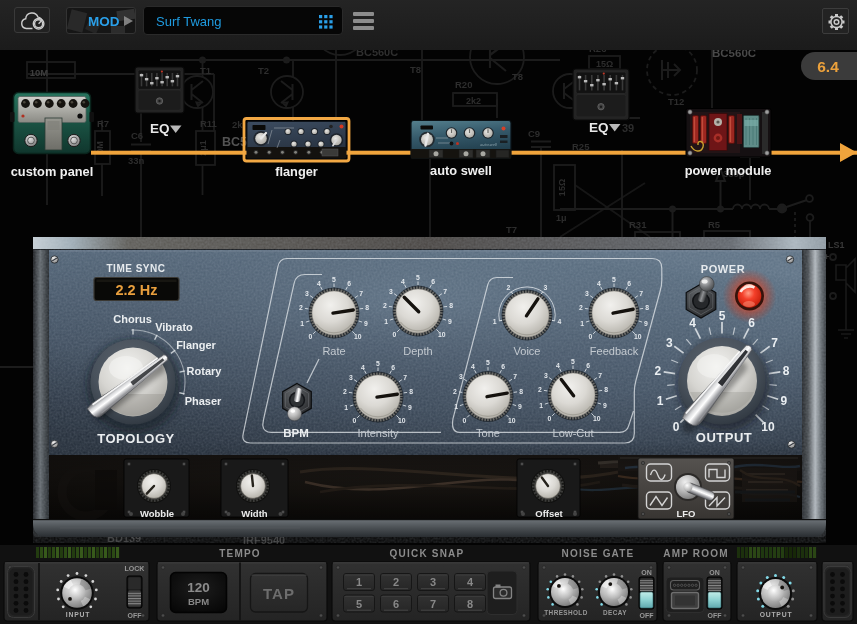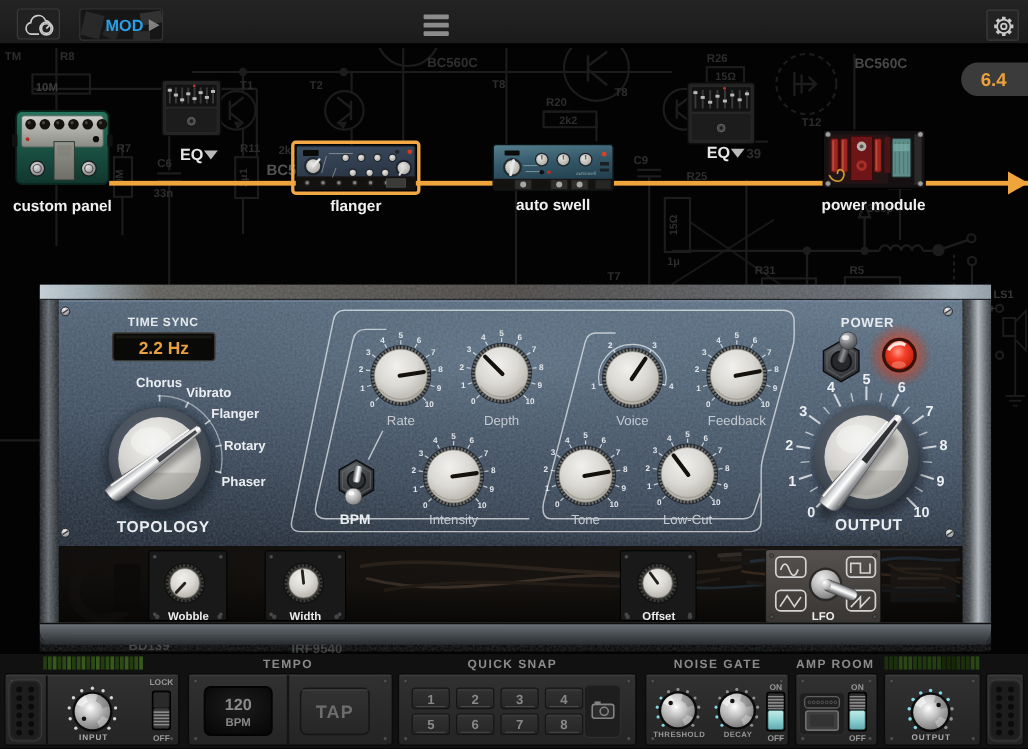--- a/index.html
+++ b/index.html
@@ -1197,37 +1197,53 @@
     <circle cx="832.5" cy="596.1" r="2.4" fill="#0b0b0b"></circle>
     <circle cx="832.5" cy="603.3" r="2.4" fill="#0b0b0b"></circle>
     <circle cx="832.5" cy="610.5" r="2.4" fill="#0b0b0b"></circle>
     <circle cx="842.5" cy="574.5" r="2.4" fill="#0b0b0b"></circle>
     <circle cx="842.5" cy="581.7" r="2.4" fill="#0b0b0b"></circle>
     <circle cx="842.5" cy="588.9" r="2.4" fill="#0b0b0b"></circle>
     <circle cx="842.5" cy="596.1" r="2.4" fill="#0b0b0b"></circle>
     <circle cx="842.5" cy="603.3" r="2.4" fill="#0b0b0b"></circle>
     <circle cx="842.5" cy="610.5" r="2.4" fill="#0b0b0b"></circle>
 </svg>
-<div style="position:absolute;left:0;top:0;width:857px;height:36px;background:linear-gradient(#242424,#1b1b1b);filter:blur(0px)">
+<div style="position:absolute;left:0;top:0;width:857px;height:50px;background:linear-gradient(#242424,#1b1b1b);filter:blur(0px)">
 <div style="position:absolute;left:14px;top:7px;width:36px;height:26px;background:#212121;border:1px solid #3a3a3a;border-radius:3px">
 <svg width="36" height="26" viewBox="0 0 36 26">
         <g fill="none" stroke="#cdcdcd" stroke-width="1.4">
 <path d="M17.5,20.5 h-6.2 a4.9,4.9 0 0 1 -0.6,-9.7 a6.3,6.3 0 0 1 12.2,-1.7 a4.7,4.7 0 0 1 4.1,4.1"></path>
 <circle cx="23.6" cy="15.8" r="5.3"></circle>
           <circle cx="23.6" cy="15.8" r="4"></circle>
           <path d="M23.6,15.8 l2.7,-2.7"></path>
         </g>
       </svg></div>
 <div style="position:absolute;left:66px;top:7px;width:70px;height:27px;background:#161616;border:1px solid #333;border-radius:3px;overflow:hidden">
 <div style="position:absolute;left:2px;top:3px;width:16px;height:20px;background:#3c3c3c;opacity:.5;transform:rotate(14deg)"></div>
 <div style="position:absolute;left:50px;top:2px;width:18px;height:10px;background:#4a4a4a;opacity:.55;transform:rotate(-8deg)"></div>
 <div style="position:absolute;left:57px;top:8px;width:0;height:0;border-left:9px solid #9a9a9a;border-top:5px solid transparent;border-bottom:5px solid transparent;opacity:.8"></div>
 <div style="position:absolute;left:44px;top:18px;width:14px;height:8px;background:#424242;opacity:.5"></div>
 <div style="position:absolute;left:20px;top:12px;width:12px;height:12px;background:#383838;opacity:.45;transform:rotate(25deg)"></div>
 <span style="position:absolute;left:21px;top:6px;font-size:13.5px;font-weight:bold;color:#2a9fe8">MOD</span>
+    </div>
+<div style="position:absolute;left:143px;top:6px;width:200px;height:29px;background:#060606;border:1px solid #2a2a2a;border-radius:4px">
+<span style="position:absolute;left:12px;top:7px;font-size:13px;color:#1f9be0">Surf Twang</span>
+<svg style="position:absolute;right:9px;top:8px" width="14" height="14" viewBox="0 0 14 14">
+<g fill="#2a9fe8">
+          <rect width="3.2" height="3.2"></rect>
+          <rect x="5.2" width="3.2" height="3.2"></rect>
+          <rect x="10.4" width="3.2" height="3.2"></rect>
+<rect y="5.2" width="3.2" height="3.2"></rect>
+          <rect x="5.2" y="5.2" width="3.2" height="3.2"></rect>
+          <rect x="10.4" y="5.2" width="3.2" height="3.2"></rect>
+<rect y="10.4" width="3.2" height="3.2"></rect>
+          <rect x="5.2" y="10.4" width="3.2" height="3.2"></rect>
+          <rect x="10.4" y="10.4" width="3.2" height="3.2"></rect>
+        </g>
+      </svg>
     </div>
 <div style="position:absolute;left:353px;top:12px;width:21px">
 <div style="height:4px;background:#8c8c8c;border-radius:1px;margin-bottom:3px"></div>
 <div style="height:4px;background:#8c8c8c;border-radius:1px;margin-bottom:3px"></div>
 <div style="height:4px;background:#8c8c8c;border-radius:1px"></div>
     </div>
 <div style="position:absolute;left:822px;top:8px;width:27px;height:26px;background:#232323;border:1px solid #3c3c3c;border-radius:2px">
 <svg width="27" height="26" viewBox="0 0 27 26">
         <g fill="none" stroke="#c9c9c9" stroke-width="1.5">
 <circle cx="13.5" cy="13" r="5.6"></circle>

